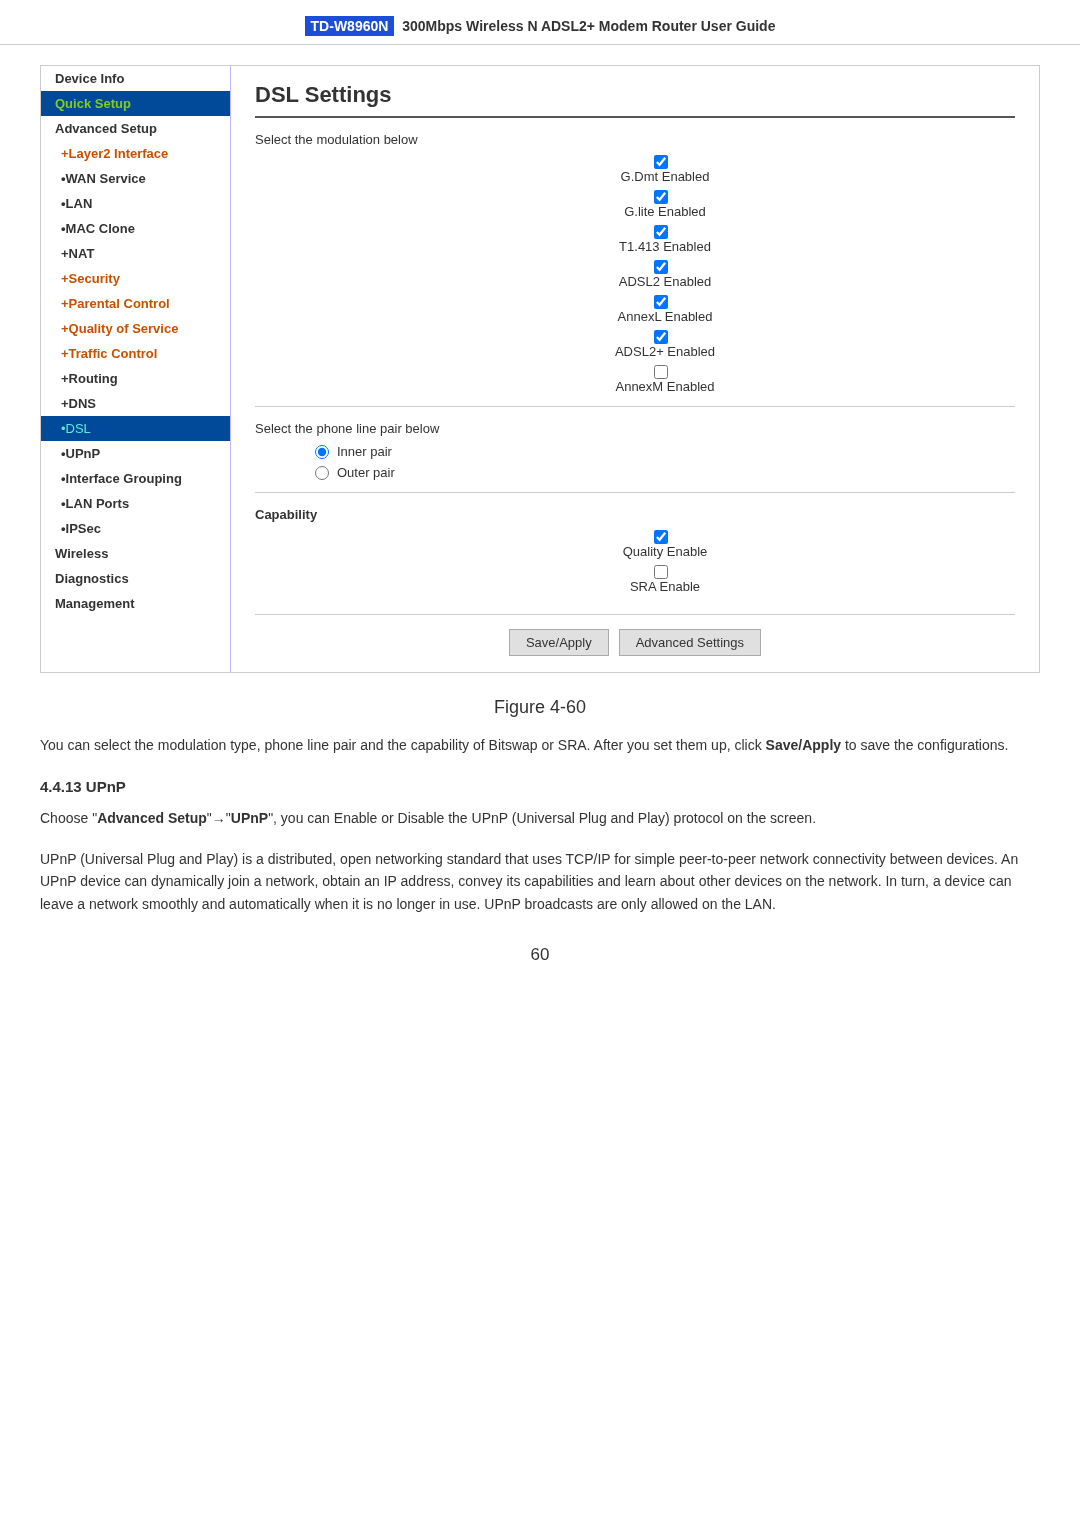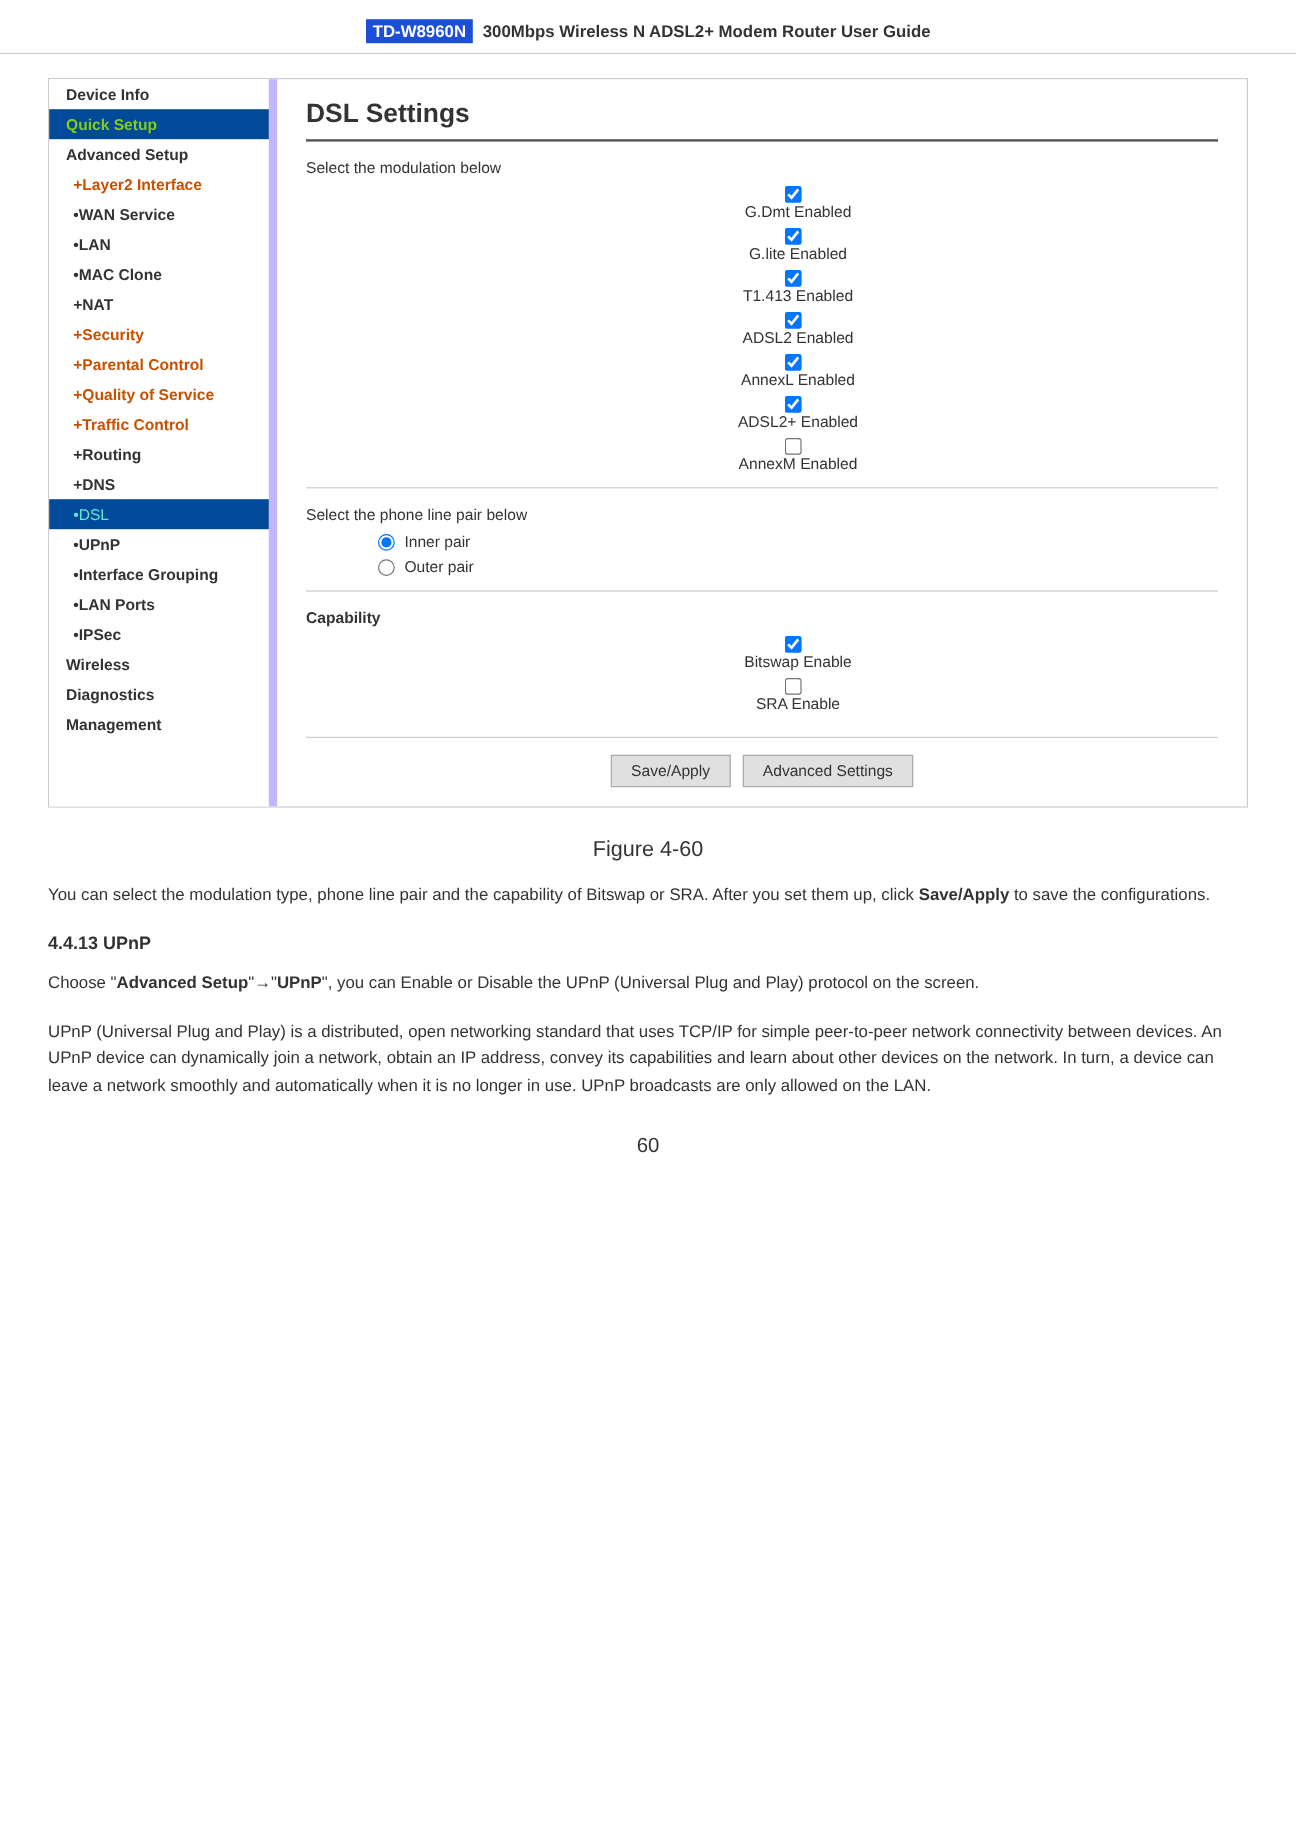--- a/index.html
+++ b/index.html
@@ -34,21 +34,21 @@
       margin: 20px 40px;
       border: 1px solid #ccc;
       min-height: 500px;
     }
 
     
     .sidebar {
       width: 190px;
       min-width: 190px;
       background: #fff;
-      border-right: 7px solid #c4b5fd;
+      border-right: 1px solid #c4b5fd;
       font-size: 13px;
     }
     .sidebar-item {
       padding: 5px 10px 5px 14px;
       cursor: pointer;
       color: #333;
       display: block;
       text-decoration: none;
     }
     .sidebar-item.bold {
@@ -260,21 +260,21 @@
       <input type="radio" name="phone-pair" style="">
       <span>Outer pair</span>
     </div>
 
     <hr class="divider">
 
     <div class="capability-label">Capability</div>
 
     <div class="checkbox-row">
       <input type="checkbox" checked="" style="">
-      <span>Bitswap Enable</span>
+      <span>Quality Enable</span>
     </div>
     <div class="checkbox-row">
       <input type="checkbox" style="">
       <span>SRA Enable</span>
     </div>
 
     <div class="button-row">
       <button class="btn">Save/Apply</button>
       <button class="btn">Advanced Settings</button>
     </div>

